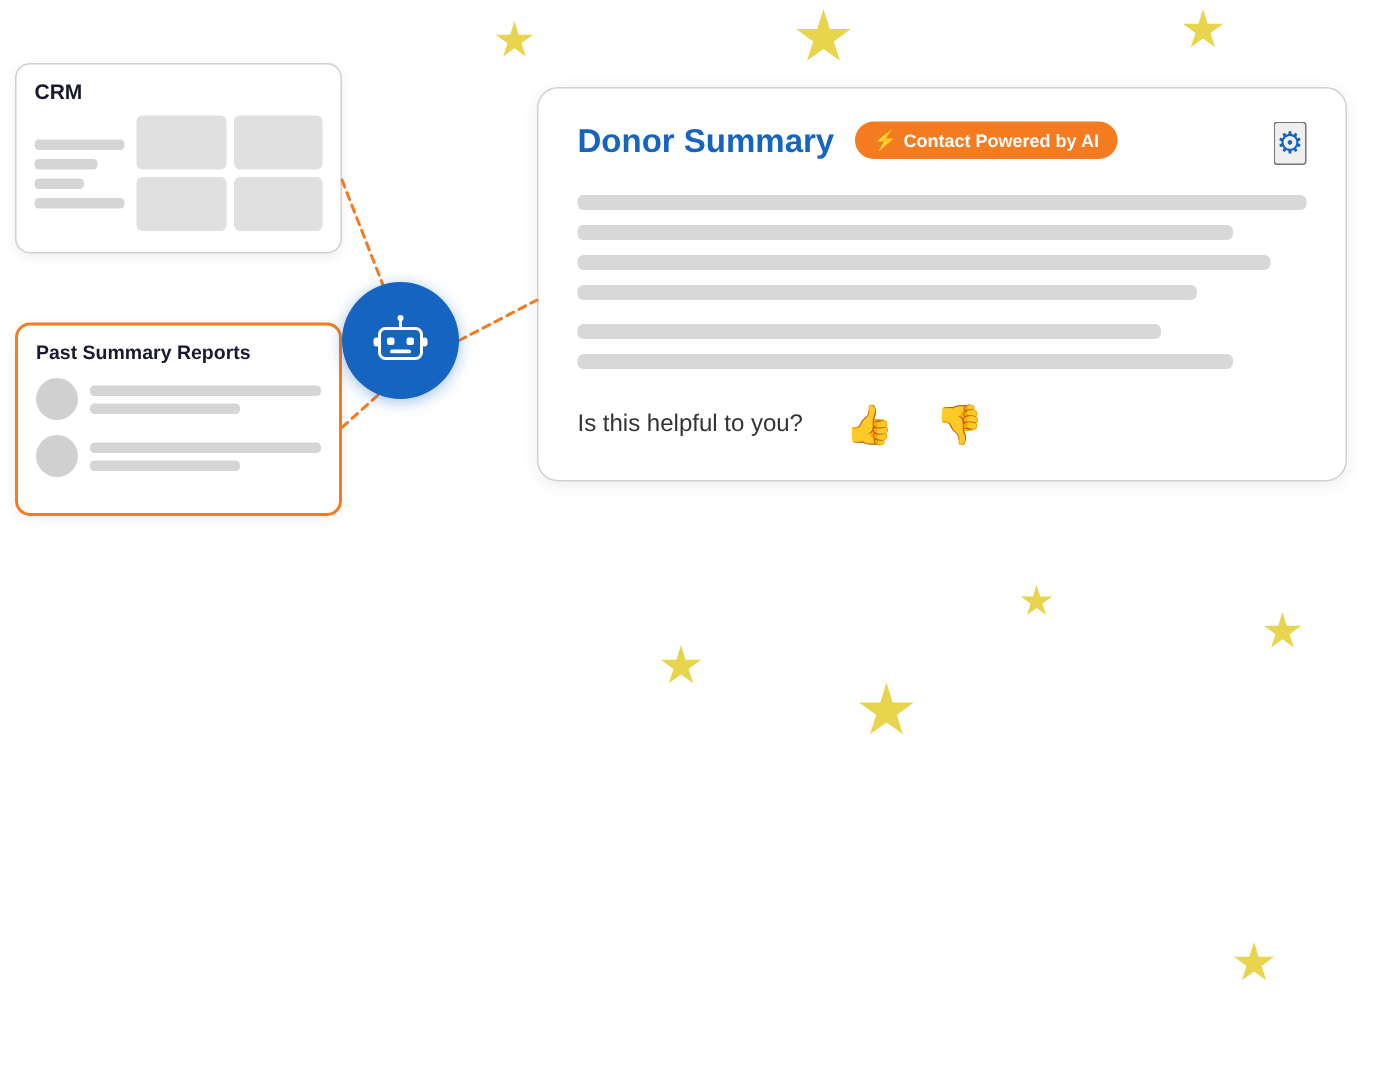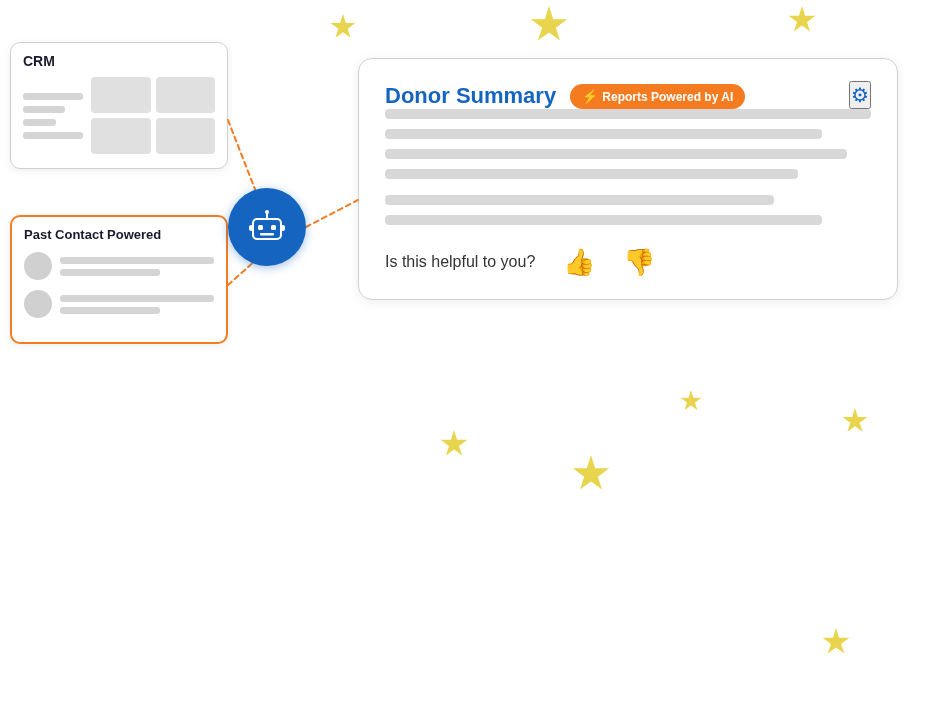--- a/index.html
+++ b/index.html
@@ -155,22 +155,23 @@
       width: 540px;
       background: #fff;
       border: 1.5px solid #d0d0d0;
       border-radius: 14px;
       padding: 22px 26px 24px;
       box-shadow: 0 2px 12px rgba(0,0,0,0.07);
     }
 
     .donor-card-header {
       display: flex;
-      align-items: flex-end;
+      align-items: flex-start;
       gap: 14px;
+      margin-bottom: 20px;
     }
 
     .donor-card-title {
       font-size: 22px;
       font-weight: 800;
       color: #1565c0;
     }
 
     .ai-badge {
       background: #f47b20;
@@ -304,21 +305,21 @@
       <div class="crm-grid">
         <div class="crm-grid-cell"></div>
         <div class="crm-grid-cell"></div>
         <div class="crm-grid-cell"></div>
         <div class="crm-grid-cell"></div>
       </div>
     </div>
   </div>
 
   <div class="past-card">
-    <div class="past-card-title">Past Contact Powered</div>
+    <div class="past-card-title">Past Summary Reports</div>
     <div class="past-item">
       <div class="past-avatar"></div>
       <div class="past-lines">
         <div class="past-line"></div>
         <div class="past-line short"></div>
       </div>
     </div>
     <div class="past-item">
       <div class="past-avatar"></div>
       <div class="past-lines">
@@ -344,21 +345,21 @@
       <rect x="4" y="20" width="4" height="6" rx="2" fill="white"></rect>
       <rect x="36" y="20" width="4" height="6" rx="2" fill="white"></rect>
     </svg>
   </div>
 
   <div class="donor-card">
     <div class="donor-card-header">
       <span class="donor-card-title">Donor Summary</span>
       <div class="ai-badge">
         <span class="ai-badge-icon">⚡</span>
-        <span>Reports Powered by AI</span>
+        <span>Contact Powered by AI</span>
       </div>
       <button class="gear-icon-btn">⚙</button>
     </div>
 
     <div class="content-lines">
       <div class="content-line w100"></div>
       <div class="content-line w90"></div>
       <div class="content-line w95"></div>
       <div class="content-line w85"></div>
       <div class="content-line w80 gap"></div>

